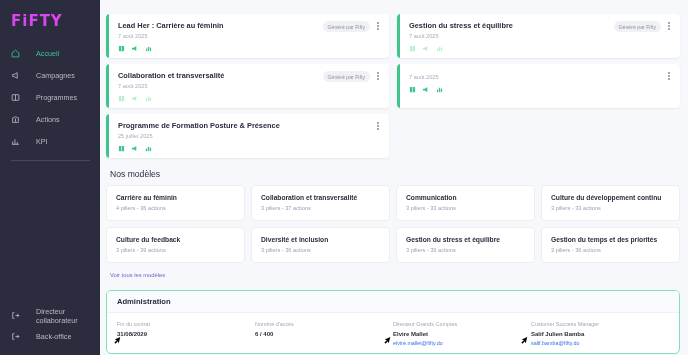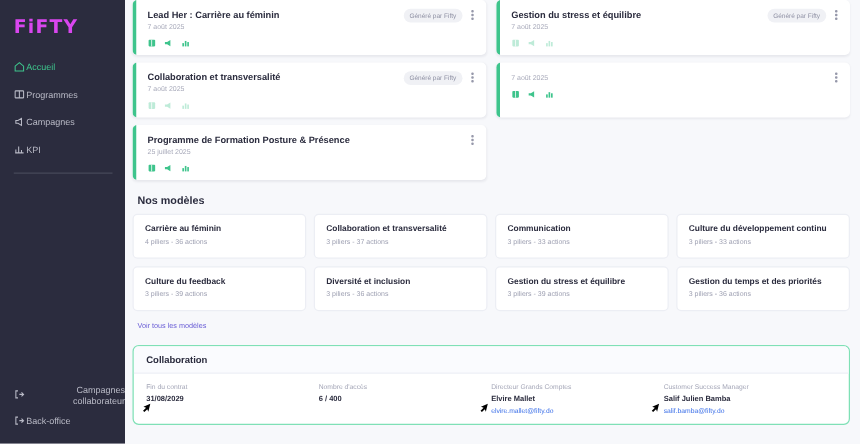--- a/index.html
+++ b/index.html
@@ -21,25 +21,24 @@
   }
   .brand {
     color: #d946ef;
     font-size: 15px; font-weight: 700; letter-spacing: 1px;
     padding: 12px 0 0 11px;
     height: 36px;
     font-family: "DejaVu Sans", sans-serif;
   }
   .nav { margin-top: 6px; }
   .nav-item {
-    display: flex; align-items: center; gap: 1px;
+    display: flex; align-items: center; gap: 16px;
     height: 22px; padding-left: 11px;
     color: #b9bac6; font-size: 7.2px;
     cursor: pointer;
-    text-align: right;
   }
   .nav-item.active { color: #3ec48c; }
   .nav-item .ico { width: 9px; height: 9px; display:flex; align-items:center; justify-content:center; }
   .nav-item .ico svg { display:block; }
   .nav-sep {
     height: 1px; background: #474859;
     margin: 8px 10px 8px 11px;
   }
   .nav-bottom {
     position: absolute; bottom: 8px; left: 0; right: 0;
@@ -52,21 +51,21 @@
     background: #f7f8fb;
     padding: 0 8px 0 6px;
     overflow: hidden;
   }
 
   
   .cards-grid {
     display: grid;
     grid-template-columns: 1fr 1fr;
     gap: 4px 8px;
-    padding-top: 0;
+    padding-top: 14px;
   }
   .col { display: flex; flex-direction: column; gap: 6px; }
   .prog-card {
     position: relative;
     background: #ffffff;
     border-radius: 4px;
     height: 44px;
     padding: 7px 8px 6px 12px;
     box-shadow: 0 1px 2px rgba(30,32,60,.07);
     overflow: hidden;
@@ -100,21 +99,21 @@
   .kebab {
     position: absolute; right: 7px; top: 6px;
     width: 8px; height: 12px;
     display: flex; flex-direction: column; justify-content: center;
     align-items: center; gap: 1.6px; cursor: pointer;
   }
   .kebab i { width: 1.6px; height: 1.6px; border-radius: 50%; background: #9698aa; display:block; }
 
   
   .section-title {
-    font-size: 8.6px; font-weight: 700; color: #2b2c3e;
+    font-size: 8.6px; font-weight: 400; color: #2b2c3e;
     margin: 11px 0 6px 4px;
   }
   .models-grid {
     display: grid;
     grid-template-columns: repeat(4, 1fr);
     gap: 6px;
   }
   .model-card {
     background: #ffffff;
     border: 1px solid #eceef4;
@@ -178,33 +177,41 @@
         <span class="ico">
           <svg width="9" height="9" viewBox="0 0 16 16" fill="none" stroke="currentColor" stroke-width="1.5">
               <path d="M2 7l6-5 6 5v7H2z"></path>
             </svg>
         </span>
         <span>Accueil</span>
       </div>
       <div class="nav-item">
         <span class="ico">
           <svg width="9" height="9" viewBox="0 0 16 16" fill="none" stroke="currentColor" stroke-width="1.5">
+              <path d="M3 6v4h3l5 3V3L6 6H3z"></path>
+            </svg>
+        </span>
+        <span>Campagnes</span>
+      </div>
+      <div class="nav-item">
+        <span class="ico">
+          <svg width="9" height="9" viewBox="0 0 16 16" fill="none" stroke="currentColor" stroke-width="1.5">
               <rect x="2" y="3" width="12" height="10" rx="1"></rect>
               <path d="M8 3v10"></path>
             </svg>
         </span>
         <span>Programmes</span>
       </div>
       <div class="nav-item">
         <span class="ico">
           <svg width="9" height="9" viewBox="0 0 16 16" fill="none" stroke="currentColor" stroke-width="1.5">
-              <path d="M3 6v4h3l5 3V3L6 6H3z"></path>
-            </svg>
-        </span>
-        <span>Campagnes</span>
+              <path d="M2 6l6-3 6 3M3 6v6M8 6v6M13 6v6M2 13h12"></path>
+            </svg>
+        </span>
+        <span>Actions</span>
       </div>
       <div class="nav-item">
         <span class="ico">
           <svg width="9" height="9" viewBox="0 0 16 16" fill="none" stroke="currentColor" stroke-width="1.5">
               <path d="M3 13V8M7 13V4M11 13V9M14 13H2"></path>
             </svg>
         </span>
         <span>KPI</span>
       </div>
 
@@ -212,21 +219,21 @@
 
     </nav>
 
     <div class="nav-bottom">
       <div class="nav-item">
         <span class="ico">
           <svg width="9" height="9" viewBox="0 0 16 16" fill="none" stroke="currentColor" stroke-width="1.5">
               <path d="M6 3H3v10h3M8 8h6M11 5l3 3-3 3"></path>
             </svg>
         </span>
-        <span>Campagnes collaborateur</span>
+        <span>Directeur collaborateur</span>
       </div>
       <div class="nav-item">
         <span class="ico">
           <svg width="9" height="9" viewBox="0 0 16 16" fill="none" stroke="currentColor" stroke-width="1.5">
               <path d="M6 3H3v10h3M8 8h6M11 5l3 3-3 3"></path>
             </svg>
         </span>
         <span>Back-office</span>
       </div>
     </div>
@@ -432,21 +439,21 @@
         <div class="model-card">
           <div class="model-name">Gestion du temps et des priorités</div>
           <div class="model-meta">3 piliers - 36 actions</div>
         </div>
       </div>
 
       <a class="see-all">Voir tous les modèles</a>
     </section>
 
     <section class="admin">
-      <div class="admin-head">Collaboration</div>
+      <div class="admin-head">Administration</div>
       <div class="admin-body">
 
         <div>
           <div class="adm-label">Fin du contrat</div>
           <div class="adm-value">31/08/2029</div>
         </div>
 
         <div>
           <div class="adm-label">Nombre d'accès</div>
           <div class="adm-value">6 / 400</div>

